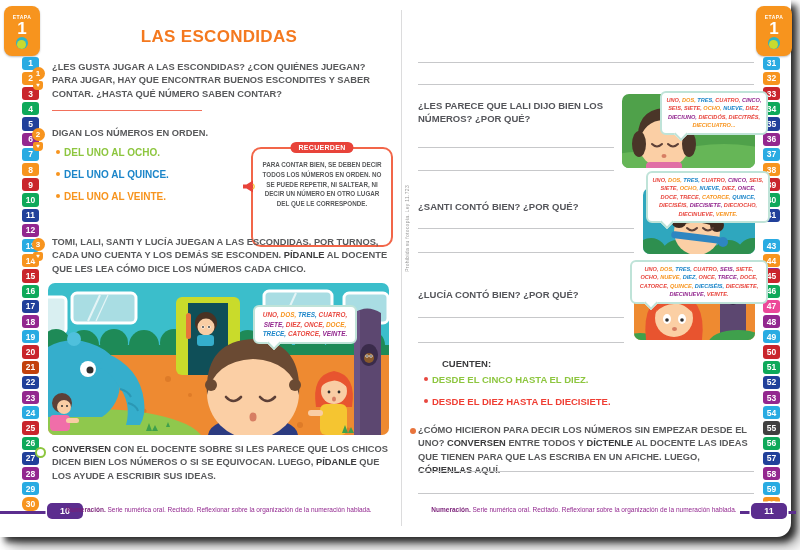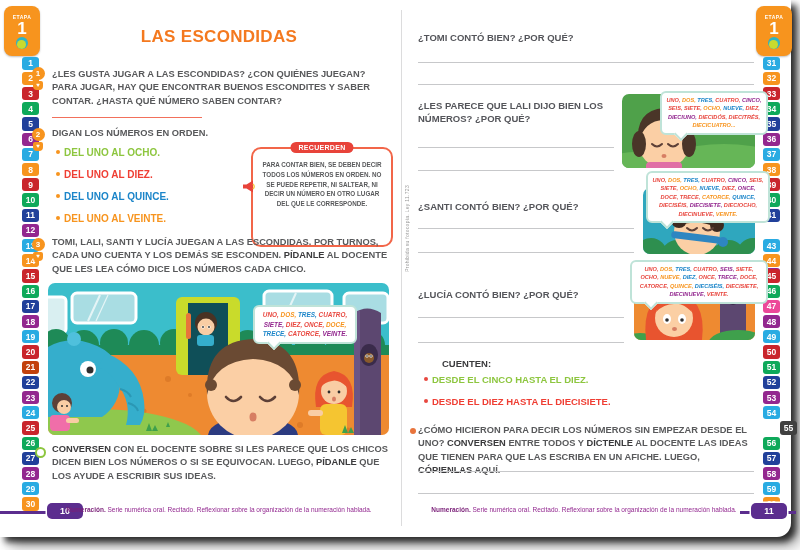--- a/index.html
+++ b/index.html
@@ -90,47 +90,43 @@
       <div class="rail-num" style="background: rgb(201, 37, 44); left: 22px; top: 345.3px;">20</div>
       <div class="rail-num" style="background: #c2410c; left: 22px; top: 360.5px;">21</div>
       <div class="rail-num" style="background: rgb(33, 64, 154); left: 22px; top: 375.7px;">22</div>
       <div class="rail-num" style="background: rgb(147, 39, 143); left: 22px; top: 390.9px;">23</div>
       <div class="rail-num" style="background: rgb(41, 171, 226); left: 22px; top: 406.1px;">24</div>
       <div class="rail-num" style="background: rgb(201, 37, 44); left: 22px; top: 421.3px;">25</div>
       <div class="rail-num" style="background: rgb(14, 169, 90); left: 22px; top: 436.5px;">26</div>
       <div class="rail-num" style="background: rgb(33, 64, 154); left: 22px; top: 451.7px;">27</div>
       <div class="rail-num" style="background: rgb(147, 39, 143); left: 22px; top: 466.9px;">28</div>
       <div class="rail-num" style="background: rgb(41, 171, 226); left: 22px; top: 482.1px;">29</div>
-      <div class="rail-num" style="background: rgb(247, 148, 30); left: 22px; top: 497.3px;">30</div>
+      <div class="rail-num" style="background: rgb(247, 148, 30); left: 22px; top: 497.3px; border-radius: 6px;">30</div>
     </div>
   <div class="tabline" style="left:0;top:511px;width:52px;"></div>
   <div class="pagetab" style="left:47px;top:503px;">10</div>
 
   <div class="abs title" style="left:48px;top:27px;width:342px;">LAS ESCONDIDAS</div>
 
   <div class="act-icon" style="left:31px;top:67px;">
     <span class="c">1</span>
       <span class="s">♥</span>
   </div>
-  <div class="abs para" style="left:52px;top:68px;width:340px;"><span>¿LES GUSTA JUGAR A LAS ESCONDIDAS? ¿CON QUIÉNES JUEGAN? PARA JUGAR, HAY QUE ENCONTRAR BUENOS ESCONDITES Y SABER CONTAR. ¿HASTA QUÉ NÚMERO SABEN CONTAR?</span> <span class="answer-line"></span></div>
+  <div class="abs para" style="left:52px;top:61px;width:340px;"><span>¿LES GUSTA JUGAR A LAS ESCONDIDAS? ¿CON QUIÉNES JUEGAN? PARA JUGAR, HAY QUE ENCONTRAR BUENOS ESCONDITES Y SABER CONTAR. ¿HASTA QUÉ NÚMERO SABEN CONTAR?</span> <span class="answer-line"></span></div>
 
   <div class="act-icon" style="left:31px;top:128px;">
     <span class="c">2</span>
       <span class="s">♥</span>
   </div>
   <div class="abs para" style="left:52px;top:127px;width:240px;">DIGAN LOS NÚMEROS EN ORDEN.</div>
 
   <div class="abs" style="left:56px;top:147px;">
     <div class="list-item">
         <span class="dot"></span>
         <span style="color: rgb(141, 198, 63);">DEL UNO AL OCHO.</span>
-      </div>
-    <div class="list-item">
-        <span class="dot"></span>
-        <span style="color: rgb(239, 62, 51);">DEL UNO AL DIEZ.</span>
       </div>
     <div class="list-item">
         <span class="dot"></span>
         <span style="color: rgb(27, 133, 201); text-align: right;">DEL UNO AL QUINCE.</span>
       </div>
     <div class="list-item">
         <span class="dot"></span>
         <span style="color: rgb(247, 148, 30);">DEL UNO AL VEINTE.</span>
       </div>
   </div>
@@ -262,21 +258,20 @@
       </g>
     </svg>
   </div>
   <div class="bubble big" style="left:253px;top:305px;width:92px;"><span style="color: rgb(232, 71, 63);">UNO, </span><span style="color: rgb(247, 148, 30);">DOS, </span><span style="color: rgb(27, 133, 201);">TRES, </span><span style="color: rgb(232, 71, 63);">CUATRO, </span><span style="color: rgb(147, 39, 143);">SIETE, </span><span style="color: rgb(232, 71, 63);">DIEZ, </span><span style="color: rgb(232, 71, 63);">ONCE, </span><span style="color: rgb(247, 148, 30);">DOCE, </span><span style="color: rgb(27, 133, 201);">TRECE, </span><span style="color: rgb(232, 71, 63);">CATORCE, </span><span style="color: rgb(147, 39, 143);">VEINTE. </span></div>
 
   <div class="abs green-bullet" style="left:35px;top:447px;"></div>
   <div class="abs para" style="left:52px;top:443px;width:340px;"><b class="emph">CONVERSEN</b> CON EL DOCENTE SOBRE SI LES PARECE QUE LOS CHICOS DICEN BIEN LOS NÚMEROS O SI SE EQUIVOCAN. LUEGO, <b class="emph">PÍDANLE</b> QUE LOS AYUDE A ESCRIBIR SUS IDEAS.</div>
 
   <div class="abs footer" style="left:48px;top:506px;width:342px;"><b>Numeración.</b><span> Serie numérica oral. Recitado. Reflexionar sobre la organización de la numeración hablada.</span></div>
 
-  <div class="abs qline" style="left:418px;top:31px;width:340px;">¿TOMI CONTÓ BIEN? ¿POR QUÉ?</div>
   <div class="wline" style="left:418px;top:62px;width:336px;"></div>
   <div class="wline" style="left:418px;top:84px;width:336px;"></div>
 
   <div class="abs qline" style="left:418px;top:99px;width:200px;">¿LES PARECE QUE LALI DIJO BIEN LOS NÚMEROS? ¿POR QUÉ?</div>
   <div class="illo" style="left:622px;top:94px;width:133px;height:74px;">
     <svg width="133" height="74" viewBox="0 0 133 74">
       <rect width="133" height="74" fill="#4FA14A"></rect>
       <ellipse cx="102" cy="76" rx="70" ry="26" fill="#66B657"></ellipse>
       <ellipse cx="14" cy="80" rx="44" ry="22" fill="#66B657"></ellipse>
       <g>
@@ -402,21 +397,21 @@
       <div class="rail-num" style="background: rgb(201, 37, 44); left: 763px; top: 269.3px;">45</div>
       <div class="rail-num" style="background: rgb(14, 169, 90); left: 763px; top: 284.5px;">46</div>
       <div class="rail-num" style="background: #ec4899; left: 763px; top: 299.7px;">47</div>
       <div class="rail-num" style="background: rgb(147, 39, 143); left: 763px; top: 314.9px;">48</div>
       <div class="rail-num" style="background: rgb(41, 171, 226); left: 763px; top: 330.1px;">49</div>
       <div class="rail-num" style="background: rgb(201, 37, 44); left: 763px; top: 345.3px;">50</div>
       <div class="rail-num" style="background: rgb(14, 169, 90); left: 763px; top: 360.5px;">51</div>
       <div class="rail-num" style="background: rgb(33, 64, 154); left: 763px; top: 375.7px;">52</div>
       <div class="rail-num" style="background: rgb(147, 39, 143); left: 763px; top: 390.9px;">53</div>
       <div class="rail-num" style="background: rgb(41, 171, 226); left: 763px; top: 406.1px;">54</div>
-      <div class="rail-num" style="background: #404040; left: 780px; top: 421.3px;">55</div>
+      <div class="rail-num" style="background: #404040; left: 763px; top: 421.3px;">55</div>
       <div class="rail-num" style="background: rgb(14, 169, 90); left: 763px; top: 436.5px;">56</div>
       <div class="rail-num" style="background: rgb(33, 64, 154); left: 763px; top: 451.7px;">57</div>
       <div class="rail-num" style="background: rgb(147, 39, 143); left: 763px; top: 466.9px;">58</div>
       <div class="rail-num" style="background: rgb(41, 171, 226); left: 763px; top: 482.1px;">59</div>
       <div class="rail-num" style="background: rgb(247, 148, 30); left: 763px; top: 497.3px;">60</div>
     </div>
   <div class="tabline" style="left:740px;top:511px;width:56px;"></div>
   <div class="pagetab" style="left:751px;top:503px;">11</div>
 </div>
 

